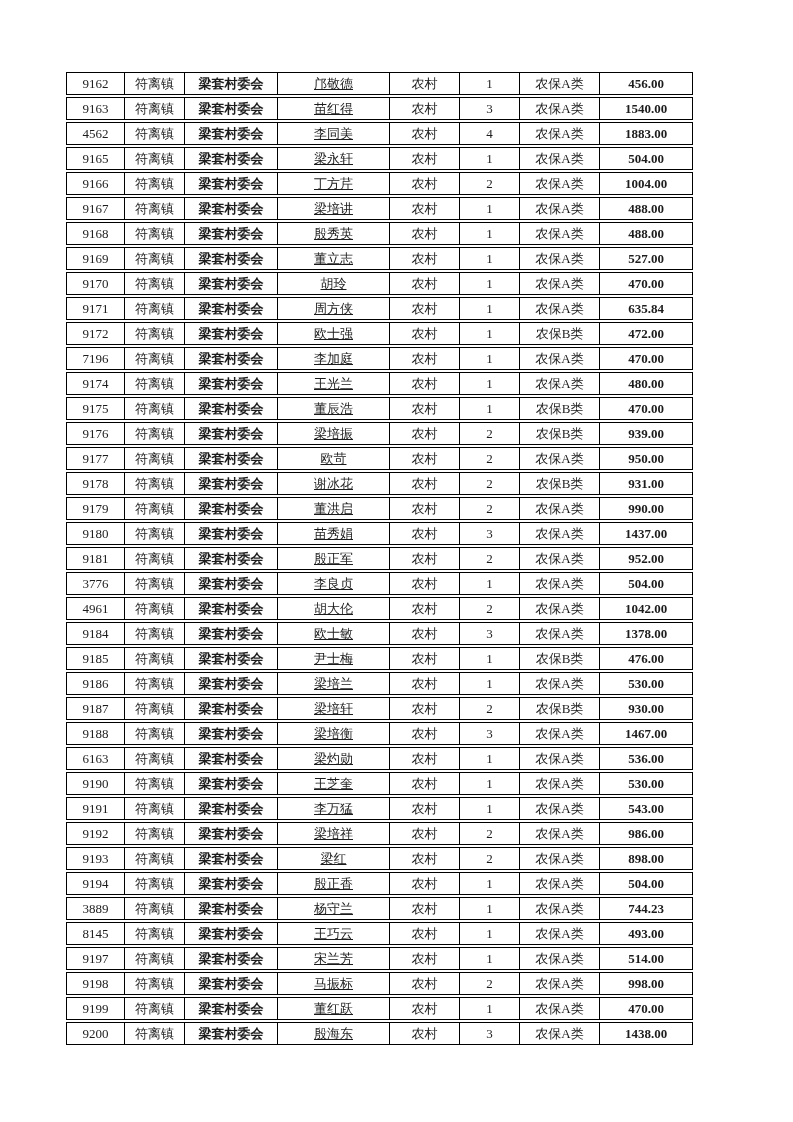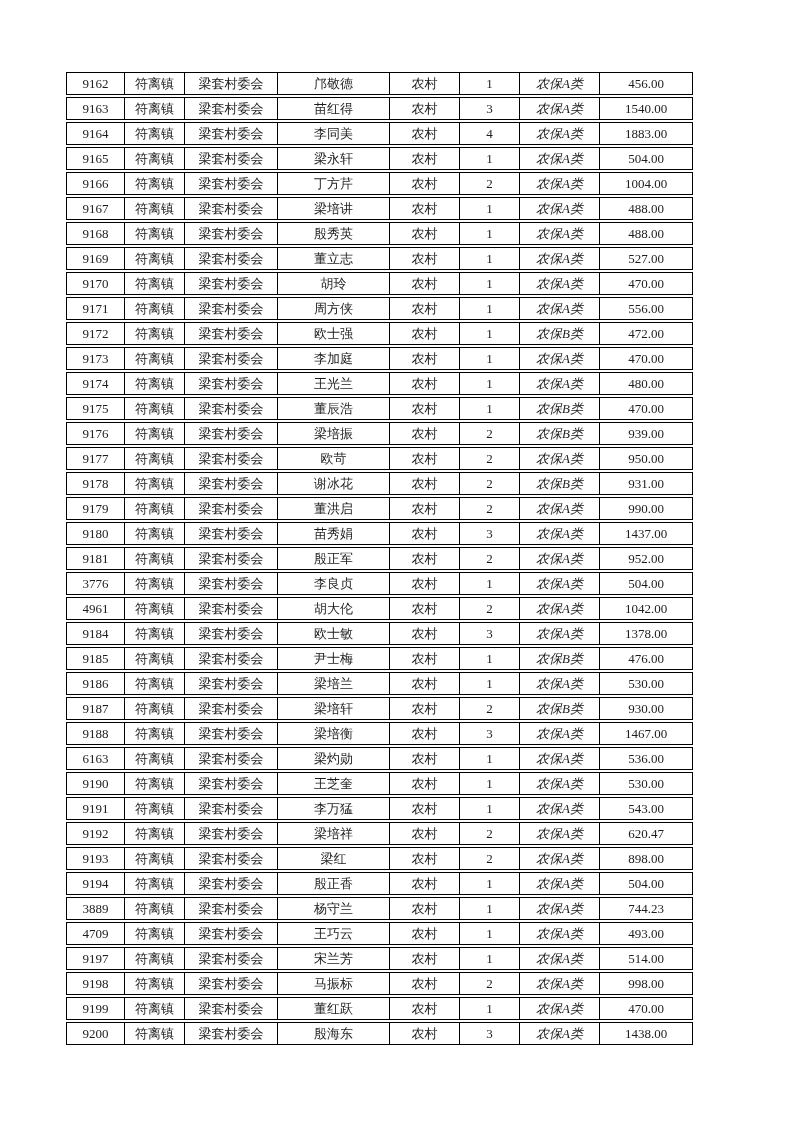--- a/index.html
+++ b/index.html
@@ -43,26 +43,26 @@
     align-items: center;
     justify-content: center;
     font-size: 13px;
     line-height: 21px;
     color: #1c1c1c;
     white-space: nowrap;
     overflow: hidden;
   }
   .c-id       { width: 58px; }
   .c-town     { width: 60px; }
-  .c-village  { width: 93px; }
-  .c-name     { width: 112px; }
+  .c-village  { width: 93px; font-weight: bold; }
+  .c-name     { width: 112px; text-decoration: underline; }
   .c-type     { width: 70px; }
   .c-count    { width: 60px; }
-  .c-category { width: 80px; font-style: italic; }
-  .c-amount   { flex: 1; border-right: none; }
+  .c-category { width: 80px; }
+  .c-amount   { flex: 1; border-right: none; font-weight: bold; }
 </style>
 </head>
 <body>
 
 <div class="sheet">
   <div class="table" id="records-table">
   <div class="row">
     <div class="cell c-id">9162</div>
     <div class="cell c-town">符离镇</div>
     <div class="cell c-village">梁套村委会</div>
@@ -78,21 +78,21 @@
     <div class="cell c-town">符离镇</div>
     <div class="cell c-village">梁套村委会</div>
     <div class="cell c-name">苗红得</div>
     <div class="cell c-type">农村</div>
     <div class="cell c-count">3</div>
     <div class="cell c-category">农保A类</div>
     <div class="cell c-amount">1540.00</div>
   </div>
 
   <div class="row">
-    <div class="cell c-id">9164</div>
+    <div class="cell c-id">4562</div>
     <div class="cell c-town">符离镇</div>
     <div class="cell c-village">梁套村委会</div>
     <div class="cell c-name">李同美</div>
     <div class="cell c-type">农村</div>
     <div class="cell c-count">4</div>
     <div class="cell c-category">农保A类</div>
     <div class="cell c-amount">1883.00</div>
   </div>
 
   <div class="row">
@@ -162,36 +162,36 @@
   </div>
 
   <div class="row">
     <div class="cell c-id">9171</div>
     <div class="cell c-town">符离镇</div>
     <div class="cell c-village">梁套村委会</div>
     <div class="cell c-name">周方侠</div>
     <div class="cell c-type">农村</div>
     <div class="cell c-count">1</div>
     <div class="cell c-category">农保A类</div>
-    <div class="cell c-amount">556.00</div>
+    <div class="cell c-amount">635.84</div>
   </div>
 
   <div class="row">
     <div class="cell c-id">9172</div>
     <div class="cell c-town">符离镇</div>
     <div class="cell c-village">梁套村委会</div>
     <div class="cell c-name">欧士强</div>
     <div class="cell c-type">农村</div>
     <div class="cell c-count">1</div>
     <div class="cell c-category">农保B类</div>
     <div class="cell c-amount">472.00</div>
   </div>
 
   <div class="row">
-    <div class="cell c-id">9173</div>
+    <div class="cell c-id">7196</div>
     <div class="cell c-town">符离镇</div>
     <div class="cell c-village">梁套村委会</div>
     <div class="cell c-name">李加庭</div>
     <div class="cell c-type">农村</div>
     <div class="cell c-count">1</div>
     <div class="cell c-category">农保A类</div>
     <div class="cell c-amount">470.00</div>
   </div>
 
   <div class="row">
@@ -393,21 +393,21 @@
   </div>
 
   <div class="row">
     <div class="cell c-id">9192</div>
     <div class="cell c-town">符离镇</div>
     <div class="cell c-village">梁套村委会</div>
     <div class="cell c-name">梁培祥</div>
     <div class="cell c-type">农村</div>
     <div class="cell c-count">2</div>
     <div class="cell c-category">农保A类</div>
-    <div class="cell c-amount">620.47</div>
+    <div class="cell c-amount">986.00</div>
   </div>
 
   <div class="row">
     <div class="cell c-id">9193</div>
     <div class="cell c-town">符离镇</div>
     <div class="cell c-village">梁套村委会</div>
     <div class="cell c-name">梁红</div>
     <div class="cell c-type">农村</div>
     <div class="cell c-count">2</div>
     <div class="cell c-category">农保A类</div>
@@ -430,21 +430,21 @@
     <div class="cell c-town">符离镇</div>
     <div class="cell c-village">梁套村委会</div>
     <div class="cell c-name">杨守兰</div>
     <div class="cell c-type">农村</div>
     <div class="cell c-count">1</div>
     <div class="cell c-category">农保A类</div>
     <div class="cell c-amount">744.23</div>
   </div>
 
   <div class="row">
-    <div class="cell c-id">4709</div>
+    <div class="cell c-id">8145</div>
     <div class="cell c-town">符离镇</div>
     <div class="cell c-village">梁套村委会</div>
     <div class="cell c-name">王巧云</div>
     <div class="cell c-type">农村</div>
     <div class="cell c-count">1</div>
     <div class="cell c-category">农保A类</div>
     <div class="cell c-amount">493.00</div>
   </div>
 
   <div class="row">

